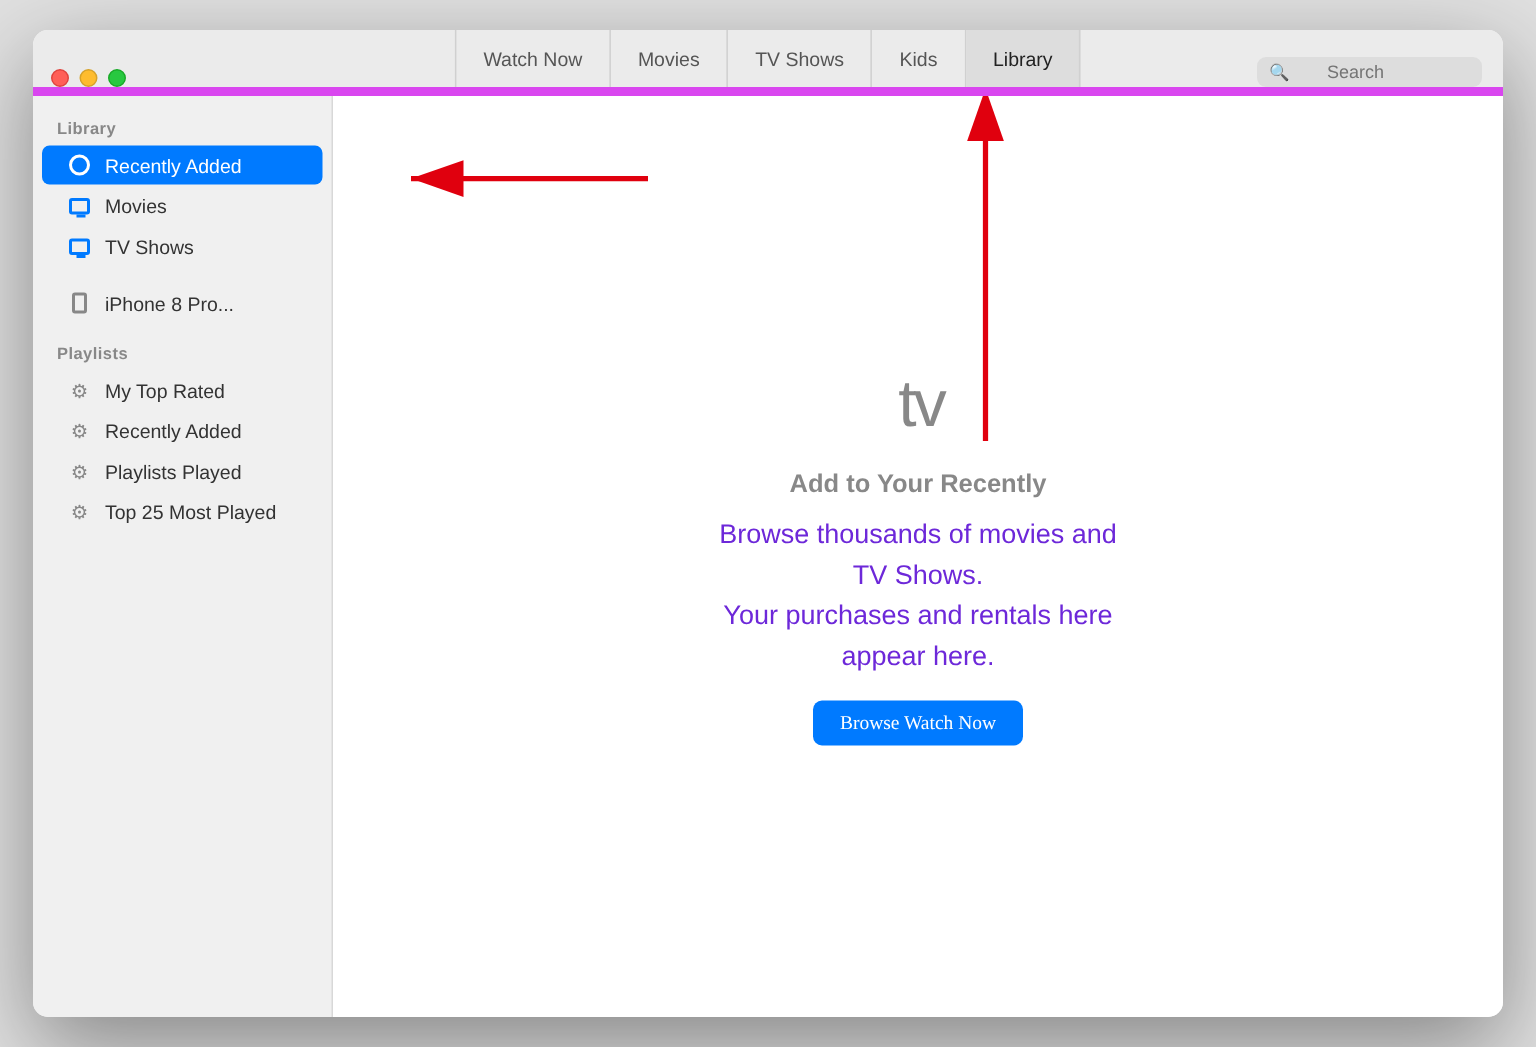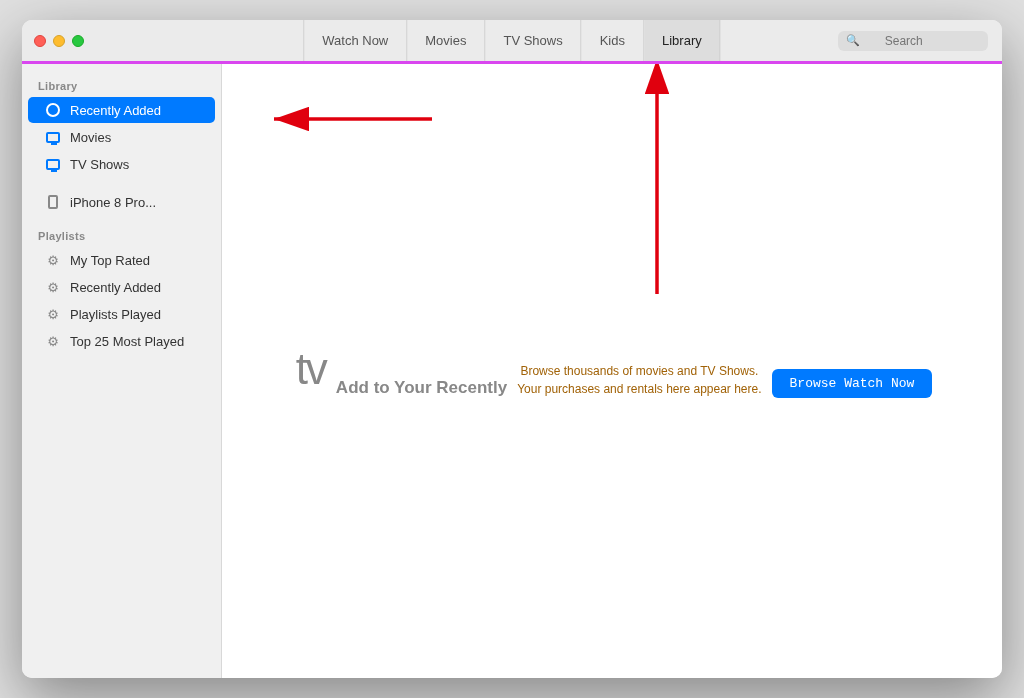--- a/index.html
+++ b/index.html
@@ -19,23 +19,23 @@
       border-radius: 10px;
       box-shadow: 0 20px 60px rgba(0,0,0,0.4);
       overflow: hidden;
       display: flex;
       flex-direction: column;
     }
     
     .titlebar {
       height: 44px;
       background: #ebebeb;
-      border-bottom: 3px solid #d946ef;
-      display: flex;
-      align-items: center;
+      border-bottom: 6px solid #d946ef;
+      display: flex;
+      align-items: flex-end;
       padding: 0 12px;
       flex-shrink: 0;
       position: relative;
     }
     .traffic-lights {
       display: flex;
       gap: 7px;
       align-items: center;
     }
     .traffic-light {
@@ -185,22 +185,22 @@
     .main-panel {
       flex: 1;
       background: white;
       display: flex;
       align-items: center;
       justify-content: center;
       position: relative;
     }
     .empty-state {
       display: flex;
-      flex-direction: row;
-      align-items: flex-end;
+      flex-direction: column;
+      align-items: center;
       gap: 10px;
       text-align: center;
     }
     .apple-tv-logo {
       display: flex;
       align-items: center;
       gap: 4px;
       margin-bottom: 4px;
     }
     .apple-logo-svg {
@@ -214,35 +214,35 @@
       color: #888;
       letter-spacing: -2px;
     }
     .empty-title {
       font-size: 17px;
       font-weight: 600;
       color: #888;
       margin-top: 4px;
     }
     .empty-subtitle {
-      font-size: 12px;
-      color: #a16207;
+      font-size: 18px;
+      color: #6d28d9;
       line-height: 1.5;
       max-width: 280px;
     }
     .browse-btn {
       background: #007aff;
       color: white;
       border: none;
       border-radius: 6px;
       padding: 7px 18px;
       font-size: 13px;
       font-weight: 500;
       cursor: pointer;
-      font-family: Liberation Mono, monospace;
+      font-family: Liberation Serif, serif;
       margin-top: 6px;
     }
 
     
     .annotation-layer {
       position: absolute;
       top: 0; left: 0;
       width: 100%;
       height: 100%;
       pointer-events: none;

